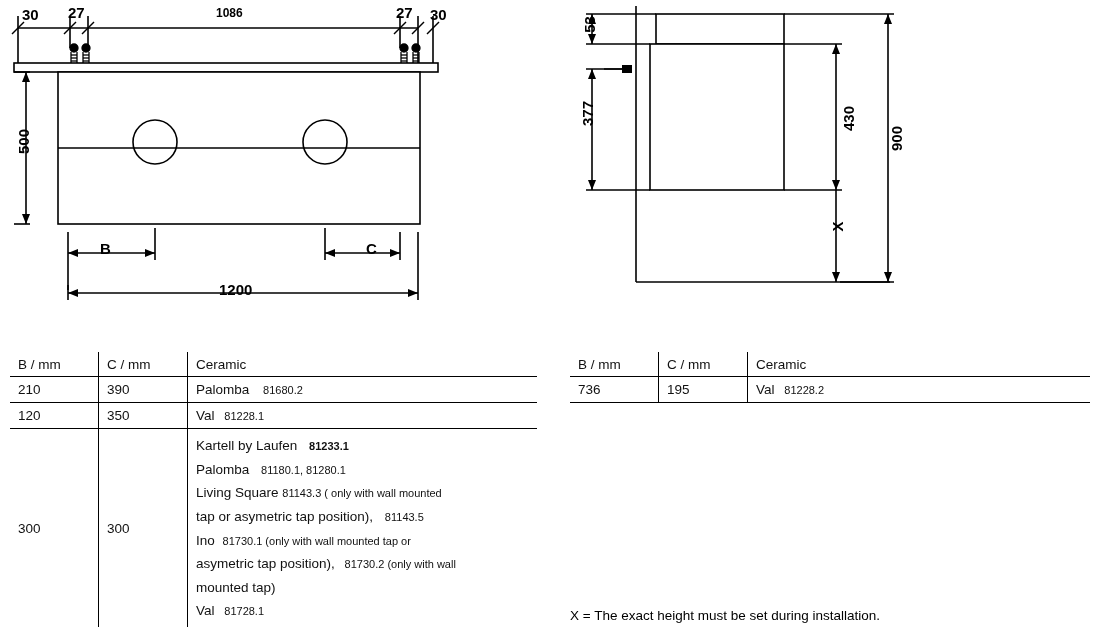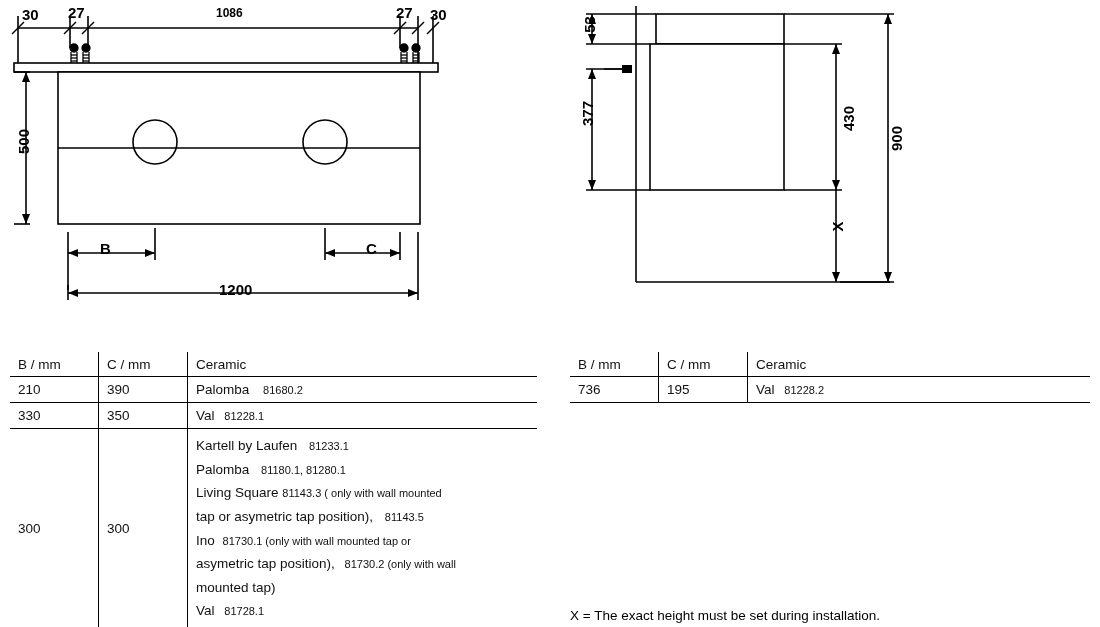--- a/index.html
+++ b/index.html
@@ -193,34 +193,34 @@
     </tr>
     <tr class="rowline">
       <td class="vline ctr">210</td>
       <td class="vline ctr">390</td>
       <td>
         <span>Palomba</span>
         <span class="sm" style="margin-left:10px;">81680.2</span>
       </td>
     </tr>
     <tr class="rowline">
-      <td class="vline ctr">330</td>
+      <td class="vline ctr">120</td>
       <td class="vline ctr">350</td>
       <td>
         <span>Val</span>
         <span class="sm" style="margin-left:6px;">81228.1</span>
       </td>
     </tr>
     <tr>
       <td class="vline ctr" style="vertical-align:middle;">300</td>
       <td class="vline ctr" style="vertical-align:middle;">300</td>
       <td class="multi">
         <div>
           <span>Kartell by Laufen</span>
-          <span class="sm" style="margin-left:8px;">81233.1</span>
+          <span class="sm" style="margin-left:8px;font-weight:bold;">81233.1</span>
         </div>
         <div>
           <span>Palomba</span>
           <span class="sm" style="margin-left:8px;">81180.1,  81280.1</span>
         </div>
         <div>
           <span>Living Square</span>
           <span class="sm" style="margin-left:0;">81143.3 ( only with wall mounted</span>
         </div>
         <div>

